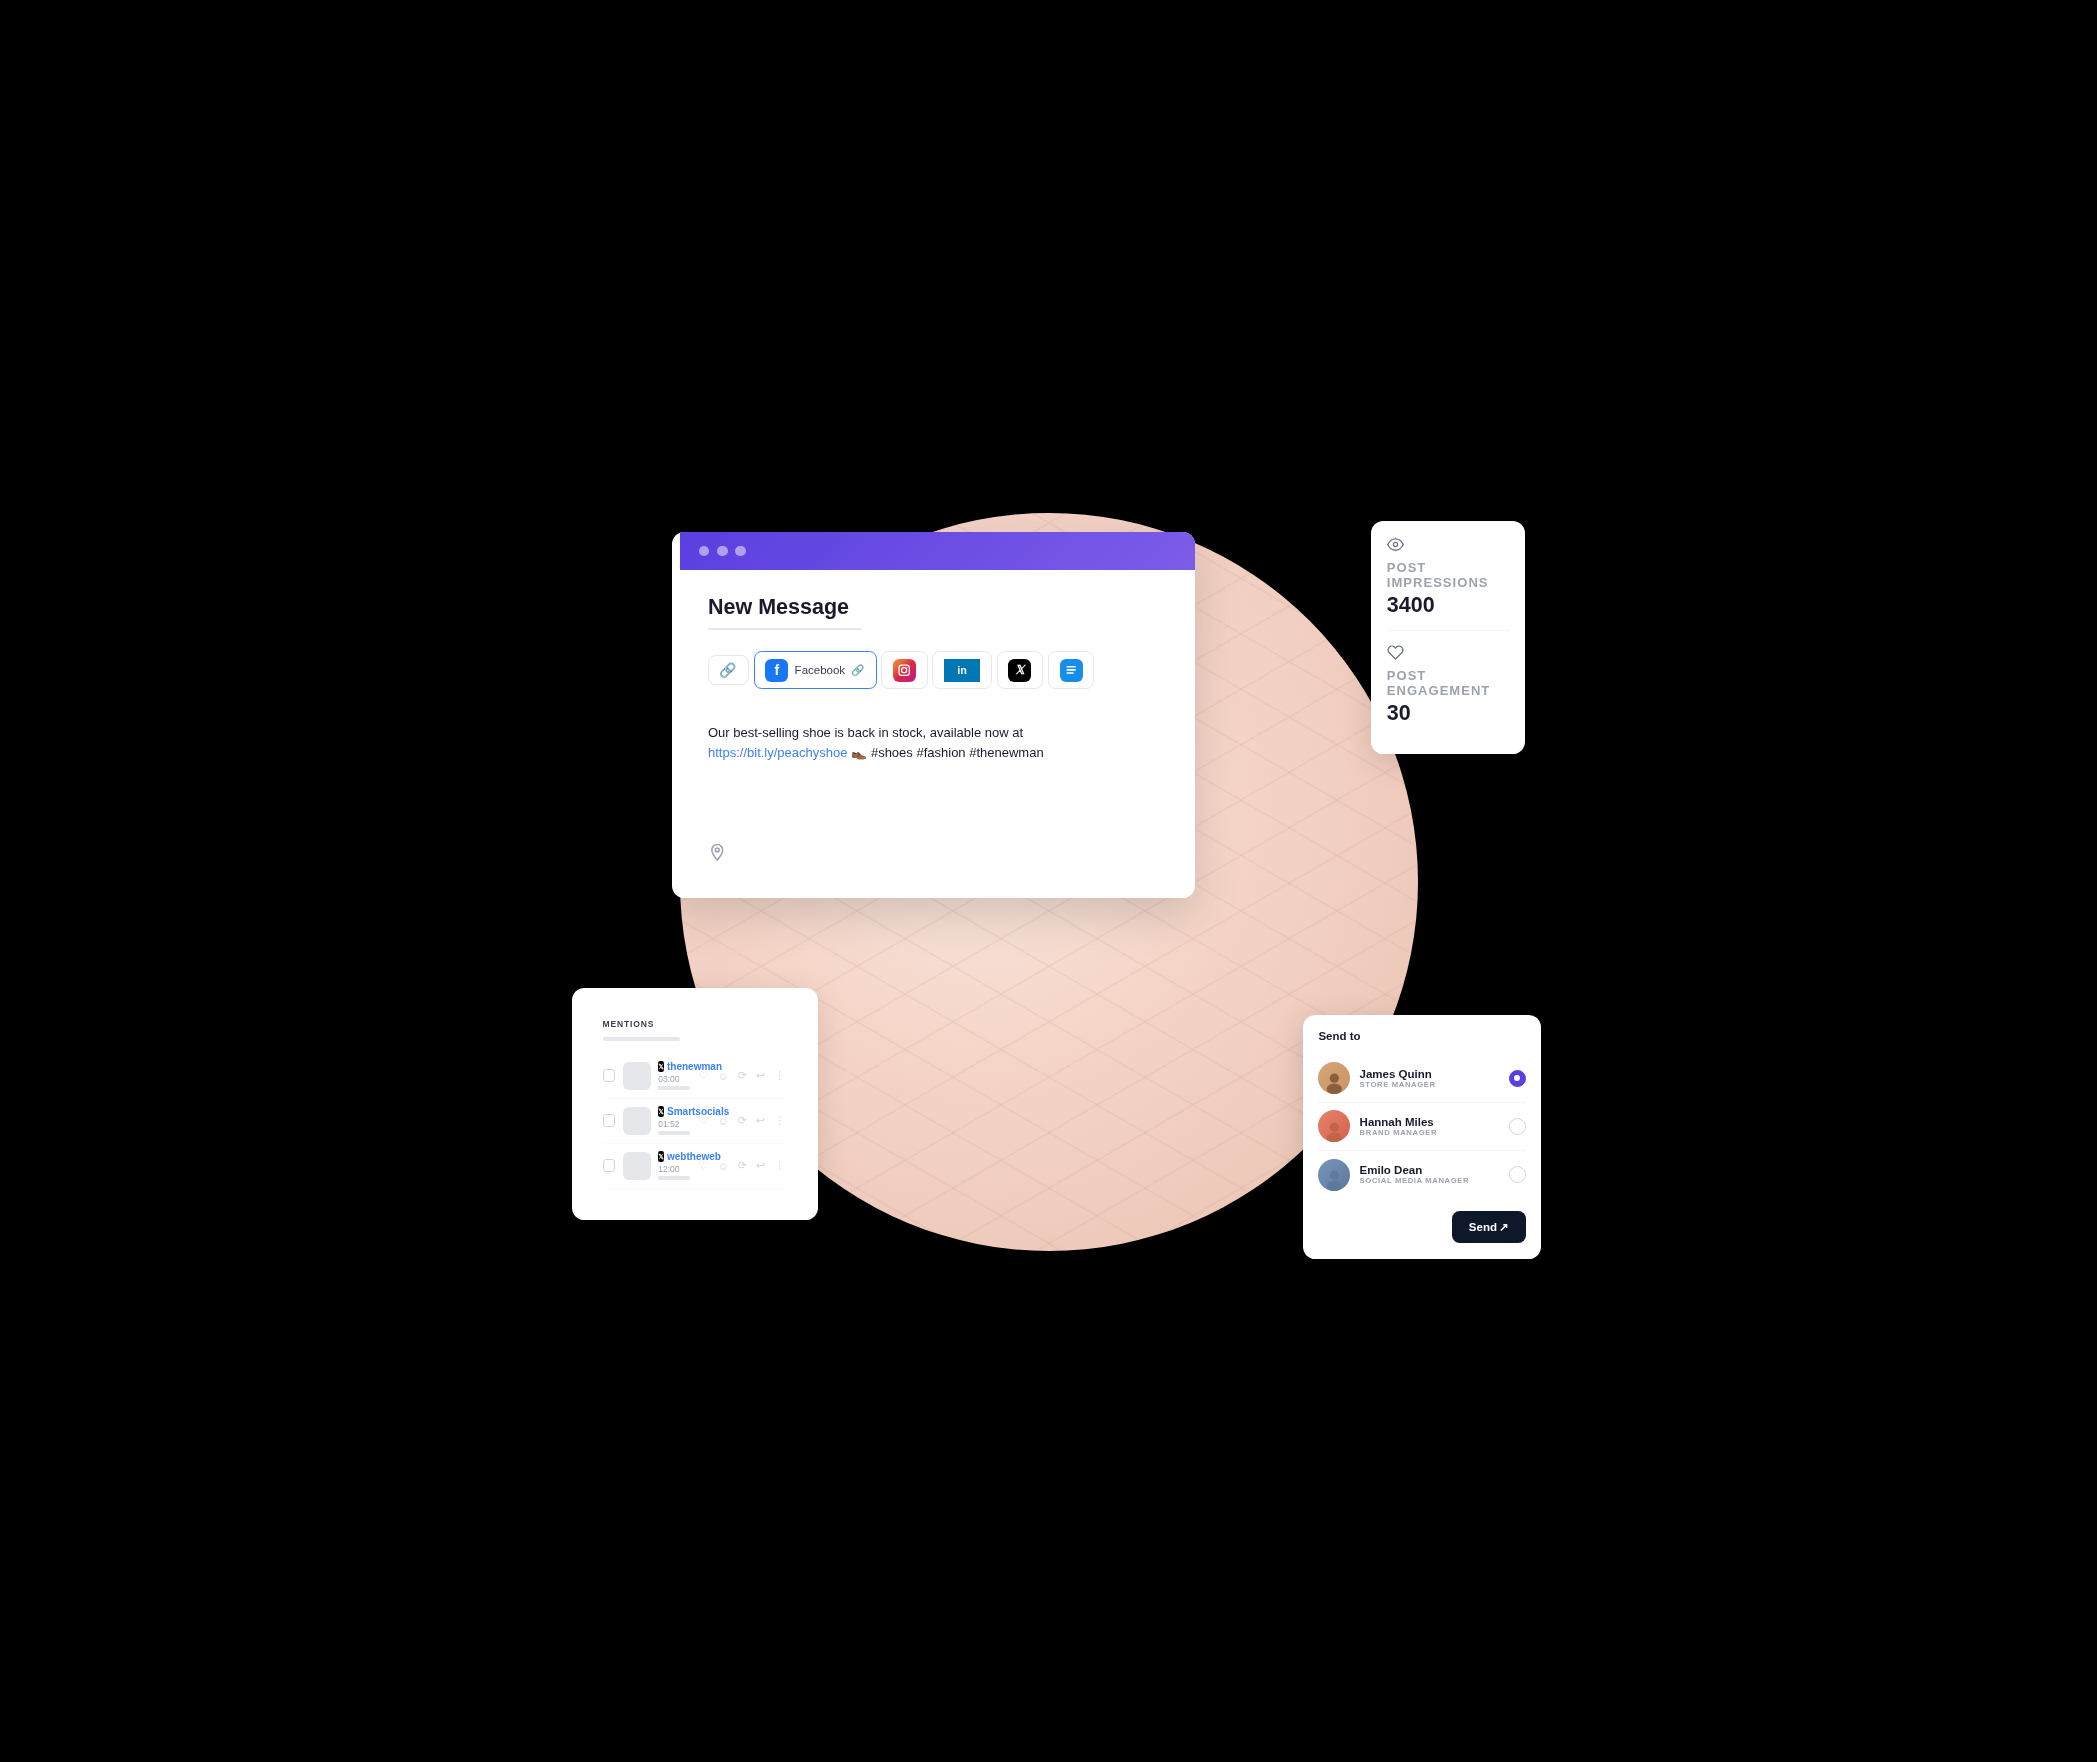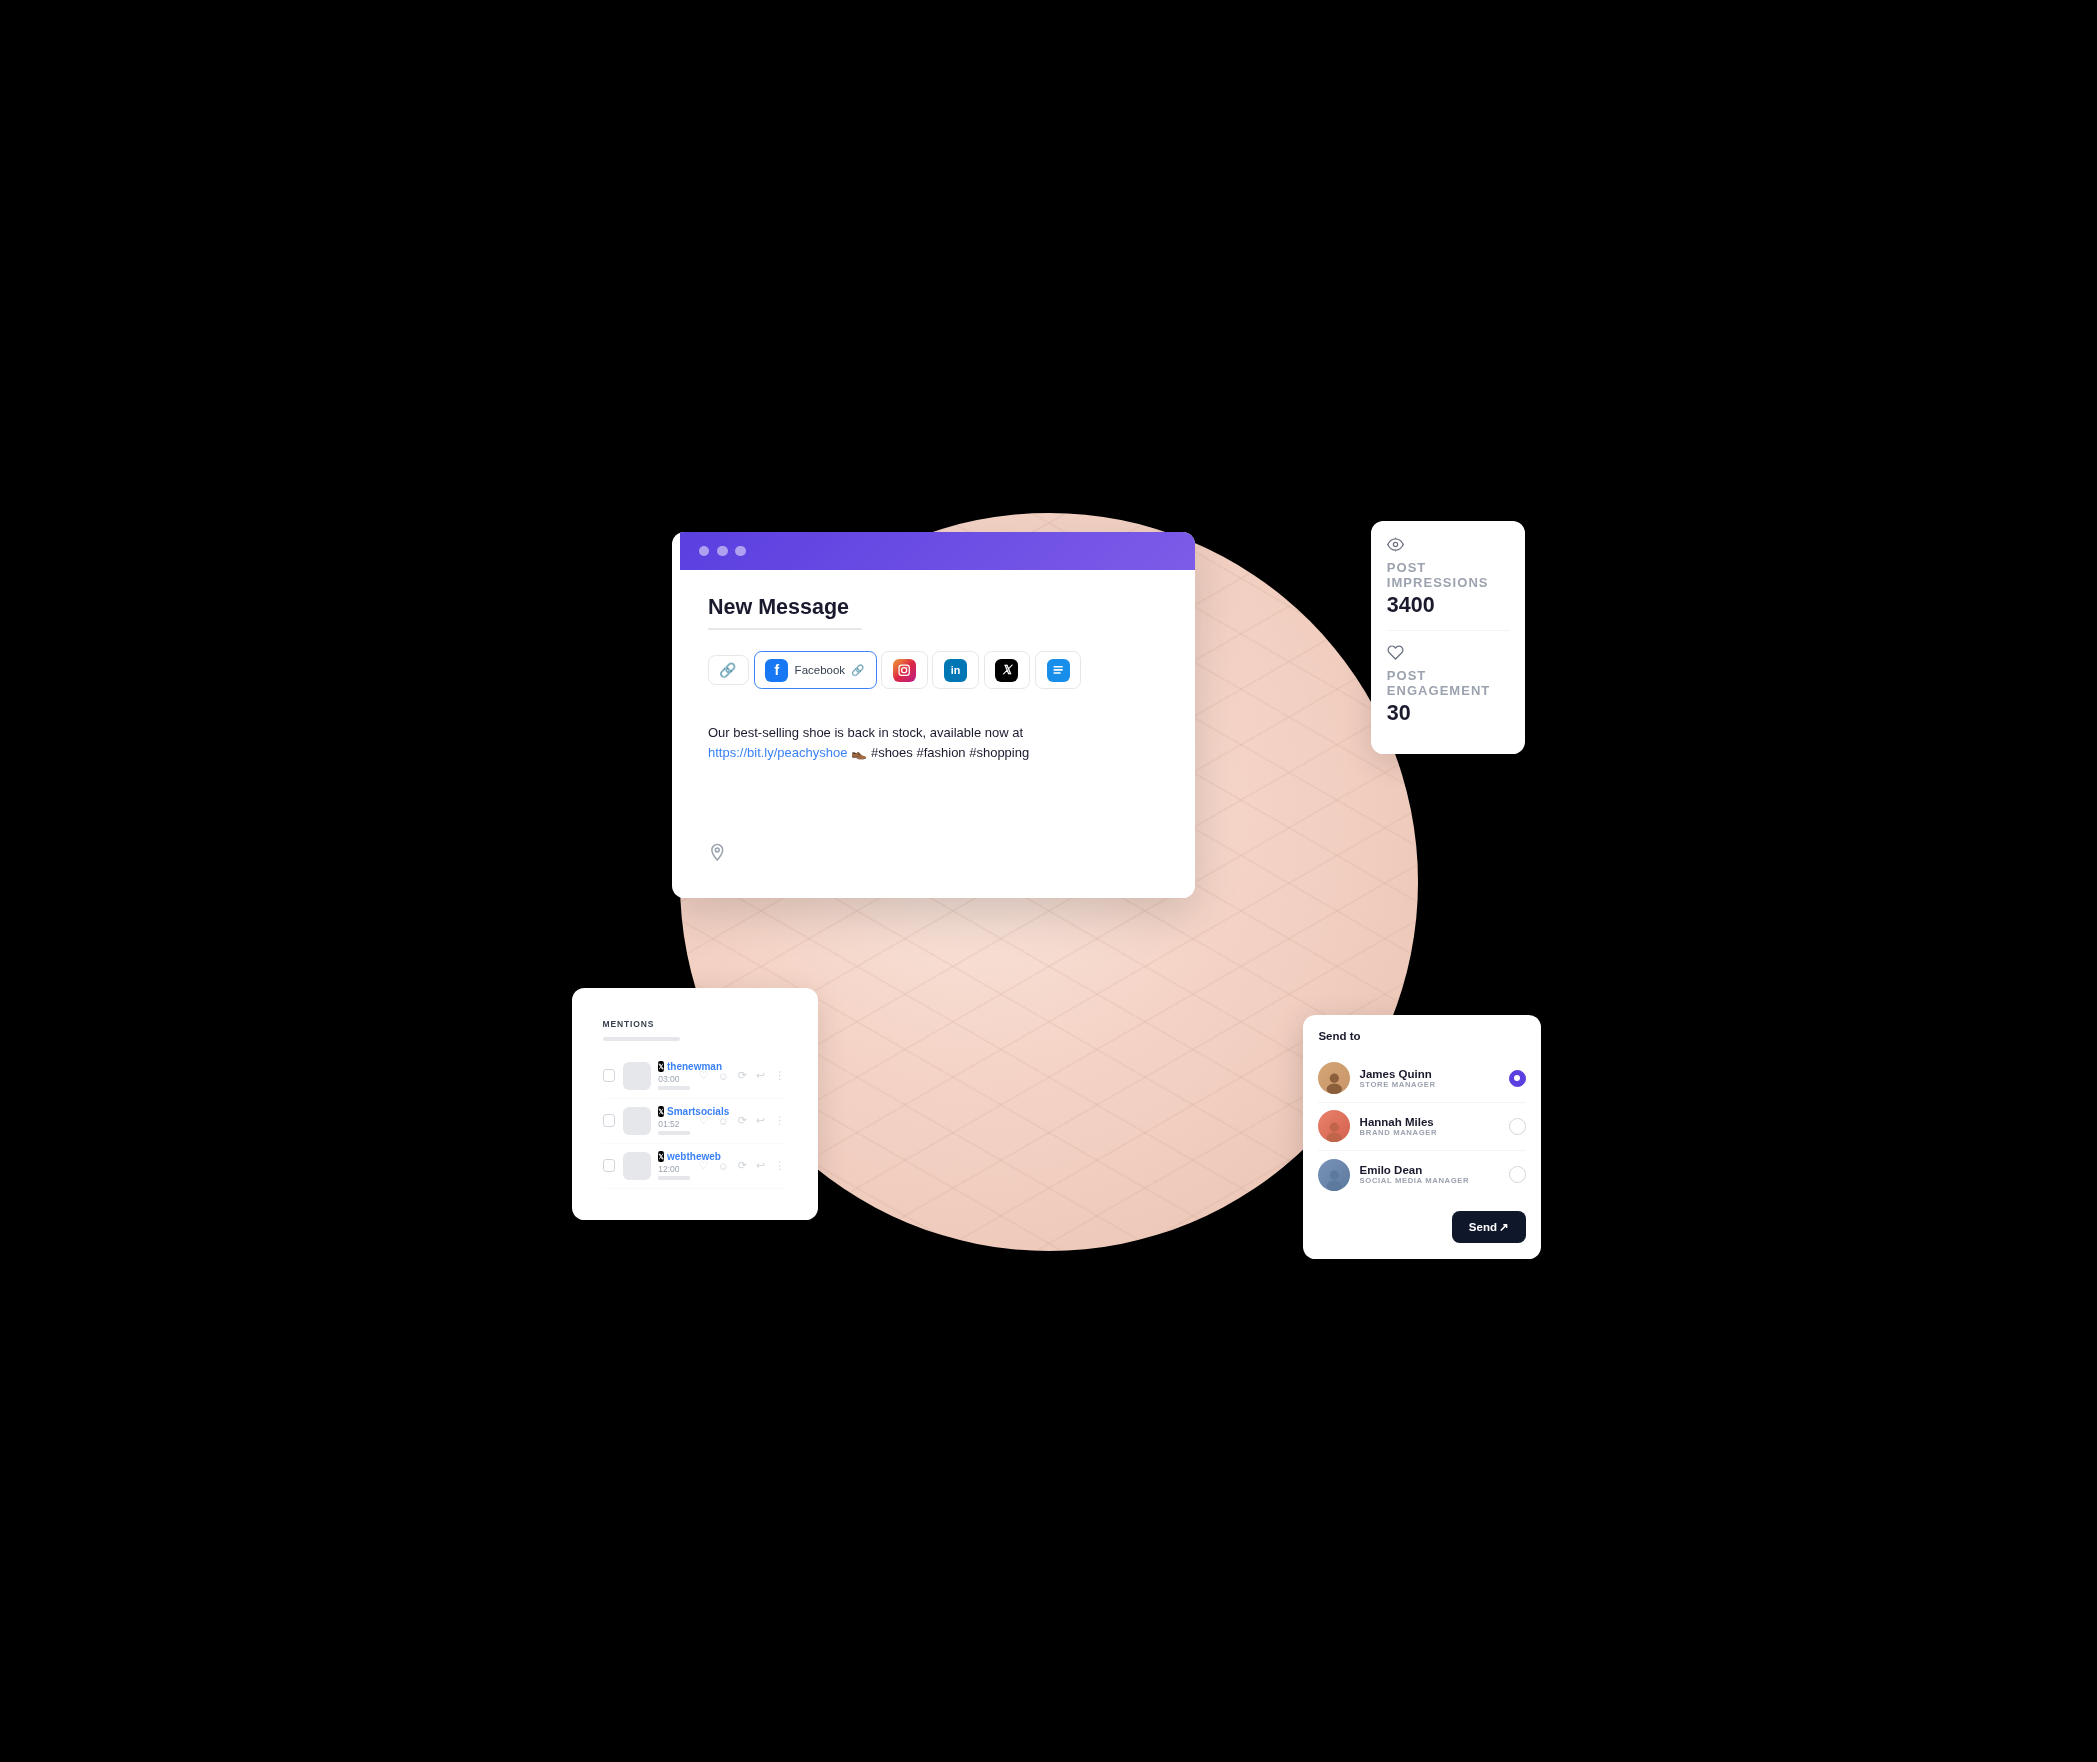--- a/index.html
+++ b/index.html
@@ -111,21 +111,21 @@
       color: #374151;
     }
 
     .platform-tab.active {
       border-color: #3b82f6;
       background: #fff;
     }
 
     .fb-icon { background: #1877f2; color: white; font-weight: 800; font-size: 14px; border-radius: 6.2px; width: 23px; height: 23px; display: flex; align-items: center; justify-content: center; }
     .insta-icon { background: linear-gradient(135deg, #f09433, #e6683c, #dc2743, #cc2366, #bc1888); border-radius: 6.2px; width: 23px; height: 23px; display: flex; align-items: center; justify-content: center; color: white; font-size: 12.3px; }
-    .li-icon { background: #0077b5; border-radius: 6px; width: 23px; height: 23px; display: flex; align-items: center; justify-content: center; color: white; font-weight: 700; font-size: 10.8px; }
+    .li-icon { background: #0077b5; border-radius: 0; width: 36px; height: 23px; display: flex; align-items: center; justify-content: center; color: white; font-weight: 700; font-size: 10.8px; }
     .x-icon { background: #000; border-radius: 6.2px; width: 23px; height: 23px; display: flex; align-items: center; justify-content: center; color: white; font-size: 12.3px; font-weight: 700; }
     .buffer-icon { background: #168eea; border-radius: 6.2px; width: 23px; height: 23px; display: flex; align-items: center; justify-content: center; color: white; font-size: 10.8px; }
 
     .link-icon { font-size: 10.8px; color: #9ca3af; }
 
     
     .message-content {
       min-height: 123px;
       padding: 15.4px 0 12.3px;
       font-size: 13px;
@@ -516,21 +516,21 @@
               <rect x="3" y="10" width="18" height="3" rx="1"></rect>
               <rect x="3" y="16" width="14" height="3" rx="1"></rect>
             </svg>
           </div>
         </div>
       </div>
 
       <div class="message-content">
         <span>Our best-selling shoe is back in stock, available now at</span><br>
         <a class="message-link" href="#">https://bit.ly/peachyshoe</a>
-        <span>👞 #shoes #fashion #shopping</span>
+        <span>👞 #shoes #fashion #thenewman</span>
       </div>
 
       <div class="location-row">
         <svg width="18.5" height="18.5" viewBox="0 0 24 24" fill="none" stroke="#9ca3af" stroke-width="2">
           <path d="M12 2C8.13 2 5 5.13 5 9c0 5.25 7 13 7 13s7-7.75 7-13c0-3.87-3.13-7-7-7z"></path>
           <circle cx="12" cy="9" r="2.5"></circle>
         </svg>
       </div>
     </div>
 

